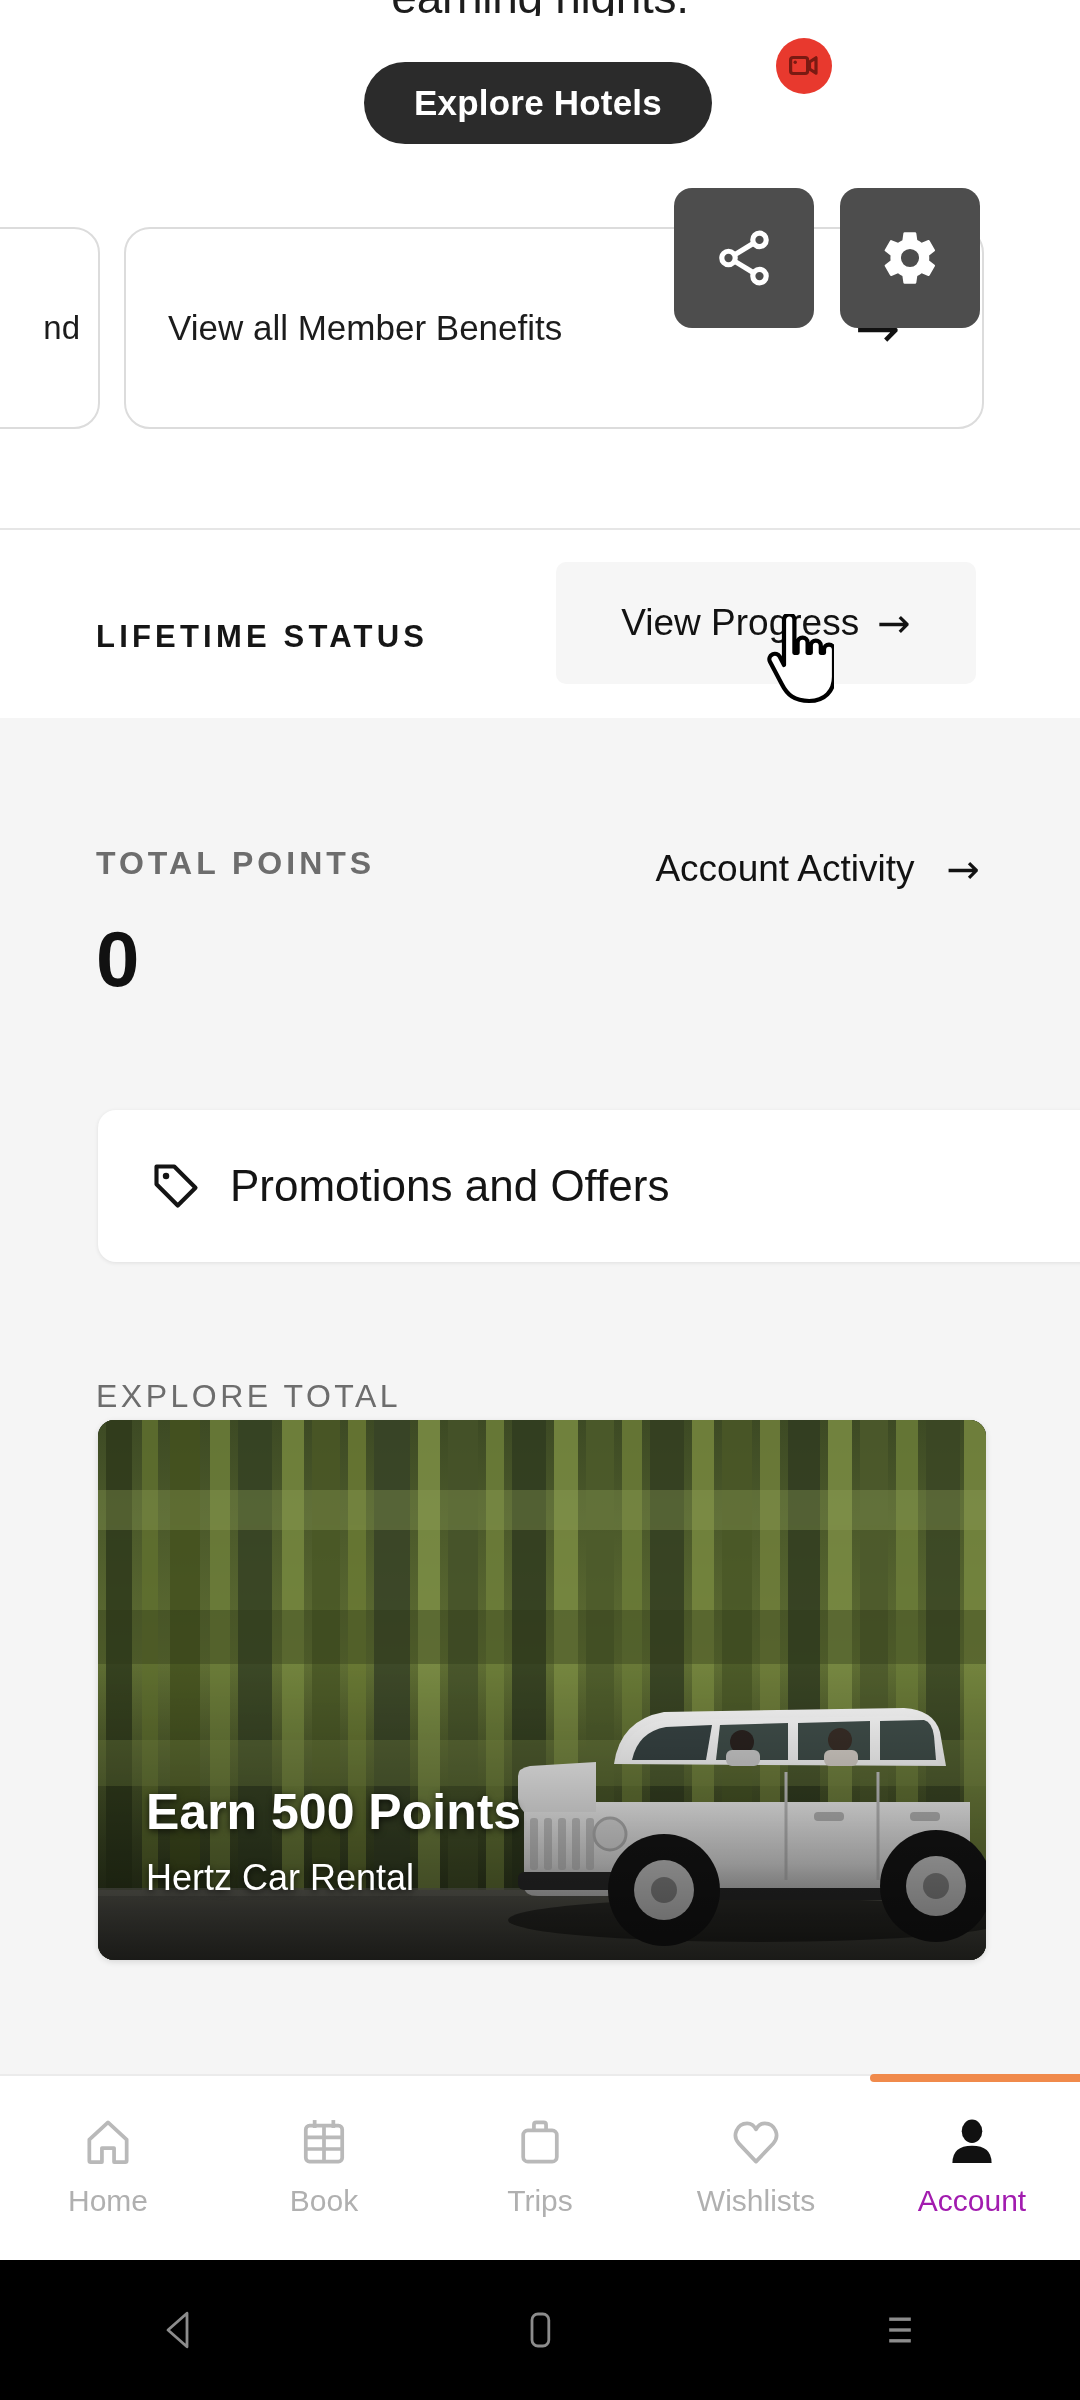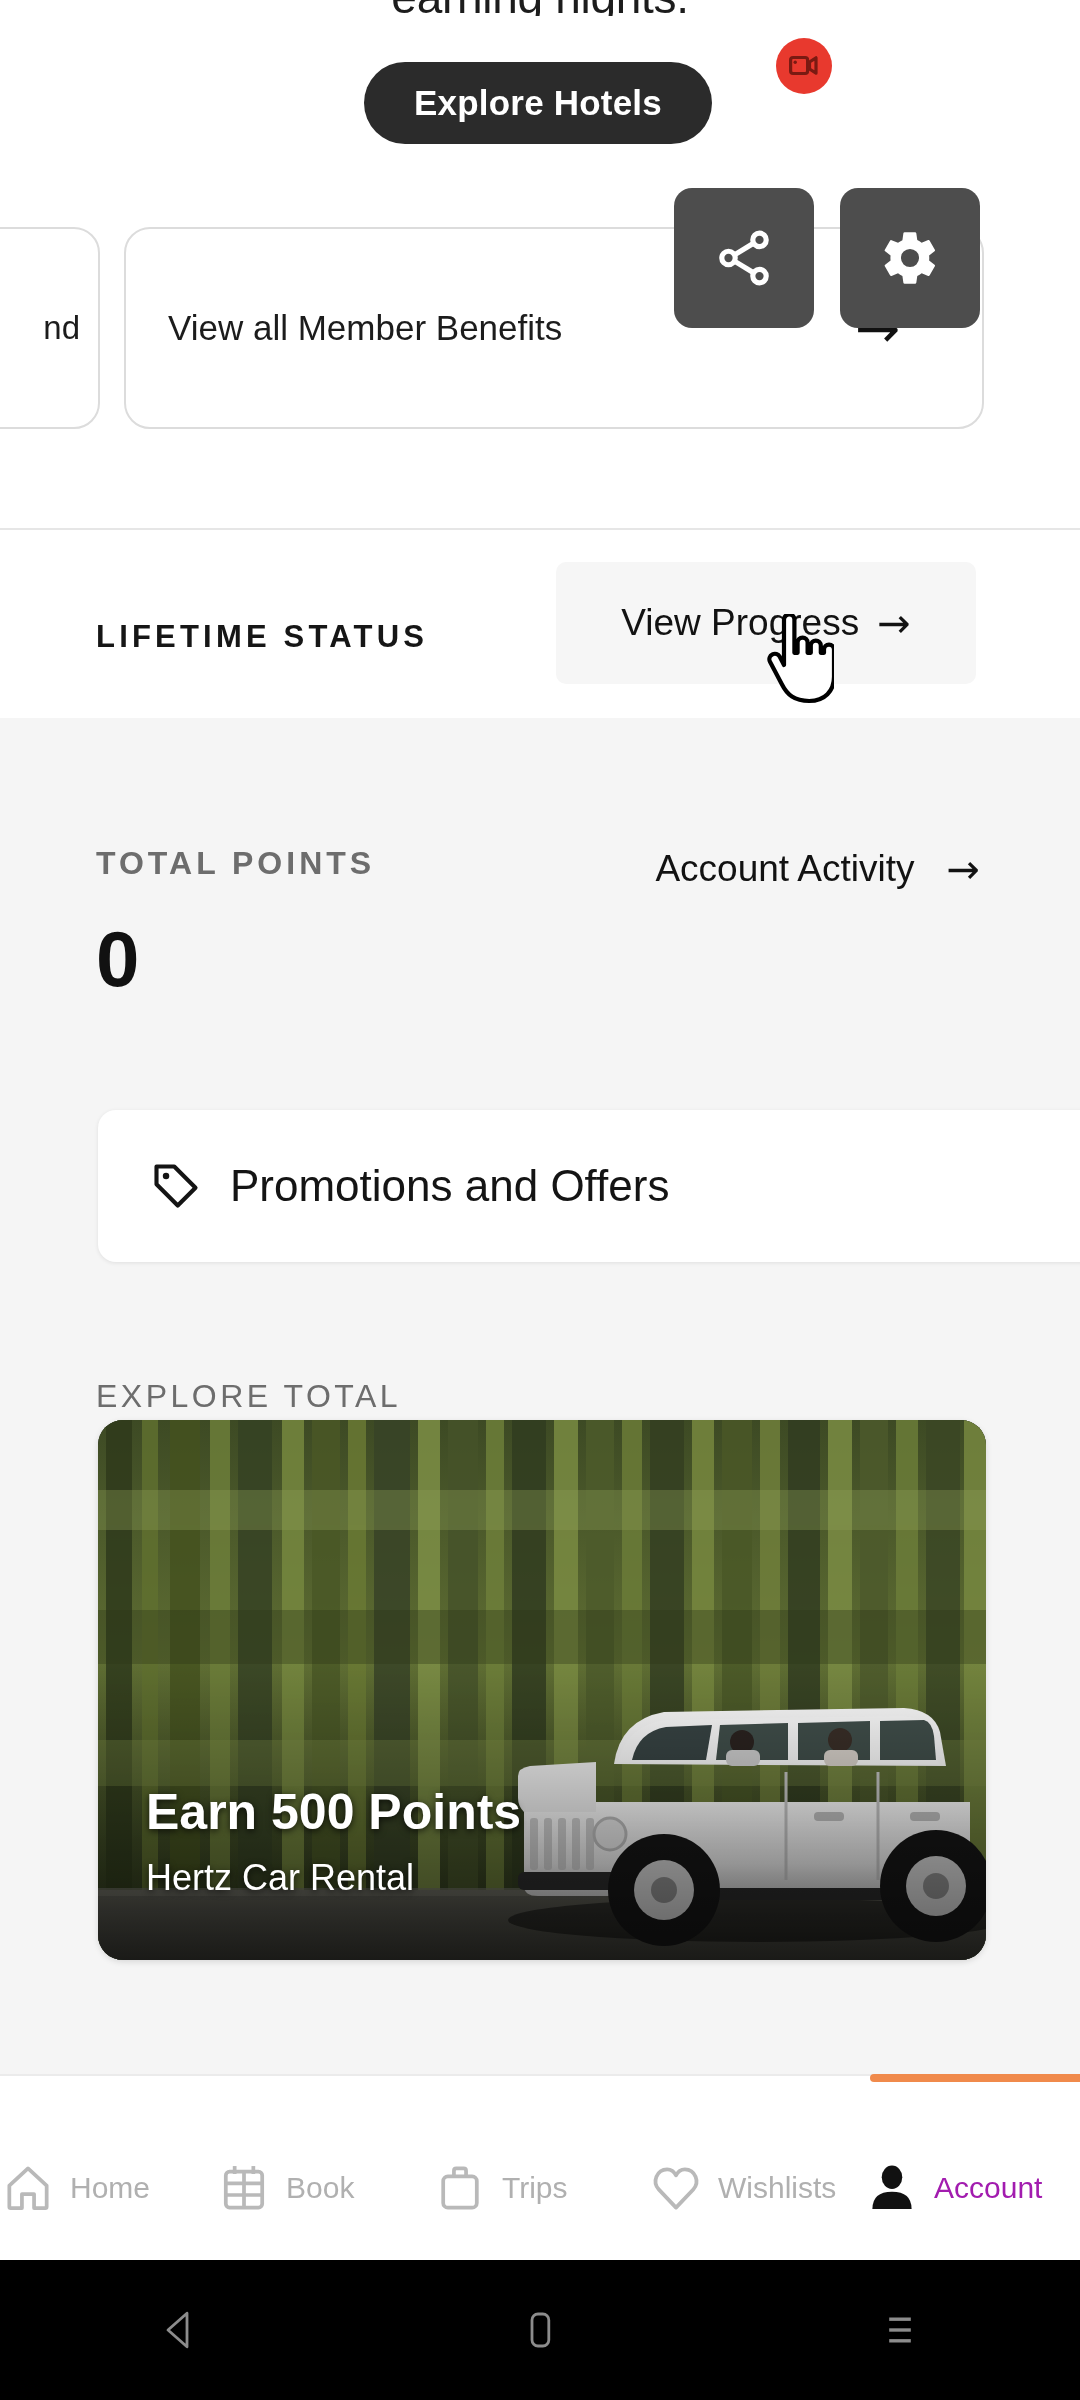--- a/index.html
+++ b/index.html
@@ -115,21 +115,21 @@
   .promo-card .label { font-size:44px; color:#141414; }
 
   .explore-more-label {
     position:absolute; left:96px; top:1378px;
     font-size:32px; letter-spacing:3.5px; color:#6d6d6d; font-weight:normal;
   }
 
   
   .hertz-card {
     position:absolute; left:98px; top:1420px; width:888px; height:540px;
-    border-radius:25px; overflow:hidden; cursor:pointer;
+    border-radius:16px; overflow:hidden; cursor:pointer;
     box-shadow:0 2px 6px rgba(0,0,0,0.12); border:none; padding:0;
     background:#0c1208;
   }
   .hertz-bg { position:absolute; inset:0; }
   .hertz-text { position:absolute; left:48px; bottom:56px; text-align:left; }
   .hertz-title {
     font-size:50px; font-weight:bold; color:#ffffff; line-height:60px;
     text-shadow:0 2px 7px rgba(0,0,0,0.75); display:block;
   }
   .hertz-sub {
@@ -138,21 +138,21 @@
   }
 
   
   .tabbar {
     position:absolute; left:0; top:2074px; width:1080px; height:186px;
     background:#ffffff; border-top:2px solid #ebebeb;
     display:flex; align-items:flex-start;
   }
   .tab {
     position:relative; flex:1; height:186px; background:transparent; border:none;
-    display:flex; flex-direction:row; align-items:center; justify-content:flex-start;
+    display:flex; flex-direction:column; align-items:center; justify-content:flex-start;
     padding-top:38px; gap:14px; cursor:pointer;
   }
   .tab .tab-label { font-size:30px; color:#b0b0b0; }
   .tab.active .tab-label { color:#a21caf; font-weight:normal; }
   .tab.active::before {
     content:""; position:absolute; top:-2px; left:6px; right:-6px;
     height:8px; background:#f08a4b; border-radius:4px;
   }
 
   

